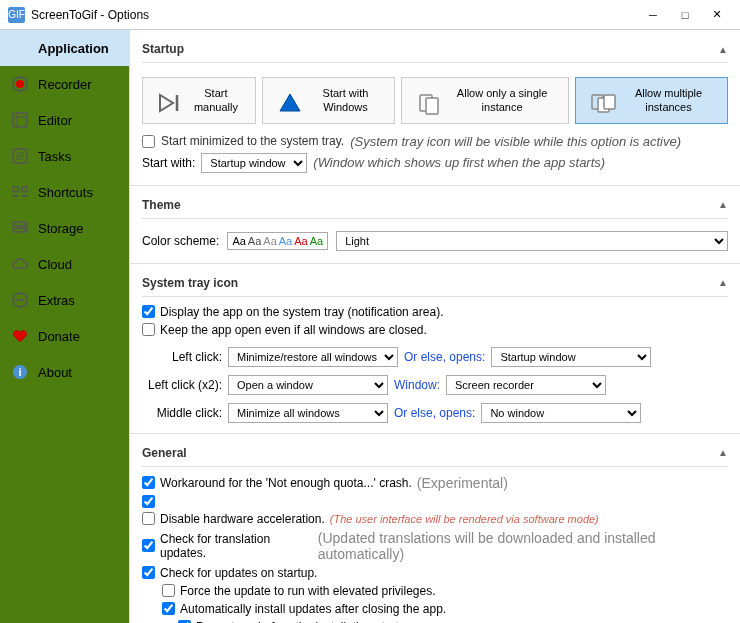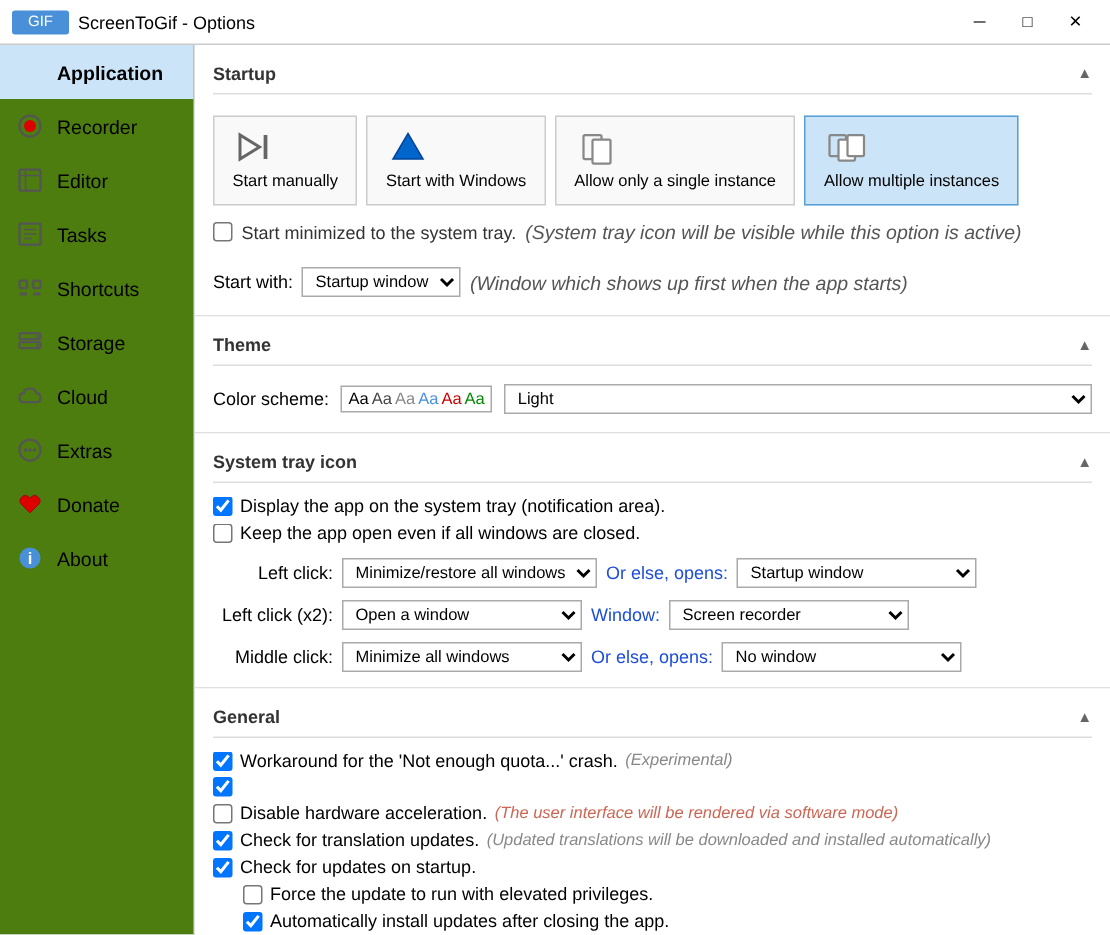--- a/index.html
+++ b/index.html
@@ -1,50 +1,50 @@
 <!DOCTYPE html>
 <html><head>
   <meta charset="utf-8">
   <style>
     * { box-sizing: border-box; margin: 0; padding: 0; }
     body { font-family: 'Segoe UI', sans-serif; font-size: 12px; background: #f0f0f0; color: #000; width: 740px; height: 623px; overflow: hidden; }
     .title-bar { background: #fff; border-bottom: 1px solid #ccc; height: 30px; display: flex; align-items: center; padding: 0 8px; font-size: 12px; }
-    .title-bar-icon { width: 38px; height: 16px; margin-right: 6px; background: #4a90d9; border-radius: 2px; display: flex; align-items: center; justify-content: center; }
+    .title-bar-icon { width: 17px; height: 16px; margin-right: 6px; background: #4a90d9; border-radius: 2px; display: flex; align-items: center; justify-content: center; }
     .title-bar-title { flex: 1; font-size: 12px; }
     .title-bar-buttons { display: flex; gap: 2px; }
     .title-btn { width: 30px; height: 20px; display: flex; align-items: center; justify-content: center; cursor: pointer; font-size: 11px; background: transparent; border: none; }
     .main { display: flex; height: 593px; }
     .sidebar { width: 130px; background: #4d7c0f; border-right: 1px solid #ddd; display: flex; flex-direction: column; }
     .sidebar-item { display: flex; align-items: center; padding: 8px 10px; cursor: pointer; gap: 8px; font-size: 13px; }
     .sidebar-item.active { background: #cce4f7; font-weight: 600; }
     .sidebar-icon { width: 20px; height: 20px; display: flex; align-items: center; justify-content: center; flex-shrink: 0; }
     .content { flex: 1; background: #f5f5f5; overflow-y: auto; display: flex; flex-direction: column; }
     .section { background: #fff; margin: 0; padding: 8px 12px; border-bottom: 1px solid #e0e0e0; }
     .section-header { display: flex; align-items: center; justify-content: space-between; font-size: 12px; font-weight: 600; color: #333; padding: 4px 0 6px 0; border-bottom: 1px solid #ddd; margin-bottom: 8px; }
     .section-header .chevron { font-size: 10px; color: #666; }
     .startup-buttons { display: flex; gap: 6px; padding: 6px 0; }
-    .startup-btn { display: flex; flex-direction: column; align-items: flex-start; justify-content: center; padding: 8px 12px; border: 1px solid #ccc; background: #f9f9f9; cursor: pointer; min-width: 90px; gap: 4px; font-size: 11px; text-align: center; line-height: 1.3; }
+    .startup-btn { display: flex; flex-direction: row; align-items: flex-end; justify-content: center; padding: 8px 12px; border: 1px solid #ccc; background: #f9f9f9; cursor: pointer; min-width: 90px; gap: 4px; font-size: 11px; text-align: center; line-height: 1.3; }
     .startup-btn.active { background: #cce4f7; border-color: #5a9fd4; }
     .startup-btn .icon { width: 30px; height: 24px; display: flex; align-items: center; justify-content: center; }
-    .startup-options { display: flex; flex-direction: column; gap: 16px; padding: 4px 0; }
+    .startup-options { display: flex; flex-direction: column; gap: 4px; padding: 4px 0; }
     .option-row { display: flex; align-items: center; gap: 6px; font-size: 12px; }
     .option-row label { color: #333; }
     .option-row .hint { color: #555; font-style: italic; font-size: 13px; }
     .option-row select { font-size: 11px; padding: 2px 4px; border: 1px solid #aaa; background: #fff; }
     .theme-row { display: flex; align-items: center; gap: 8px; padding: 4px 0; }
     .color-scheme-preview { display: flex; gap: 2px; border: 1px solid #aaa; padding: 2px 4px; background: #fff; }
     .theme-select { font-size: 11px; padding: 2px 4px; border: 1px solid #aaa; background: #fff; flex: 1; }
     .tray-section { display: flex; flex-direction: column; gap: 4px; }
     .check-row { display: flex; align-items: center; gap: 5px; font-size: 12px; }
     .click-row { display: flex; align-items: center; gap: 6px; padding: 2px 0; font-size: 12px; }
     .click-row .label { width: 80px; text-align: right; }
     .click-row select { font-size: 11px; padding: 2px 4px; border: 1px solid #aaa; background: #fff; min-width: 160px; }
     .click-row .or { color: #1d4ed8; }
     .general-section { display: flex; flex-direction: column; gap: 4px; }
-    .check-row .hint { color: #888; font-style: italic; font-size: 11px; }
+    .check-row .hint { color: #888; font-size: 14px; }
     .check-row .hint-warn { color: #c65; font-style: italic; font-size: 11px; }
     .indent { padding-left: 20px; }
     .indent2 { padding-left: 36px; }
     input[type=checkbox] { width: 13px; height: 13px; cursor: pointer; }
   </style>
 </head>
 <body>
 
 <div class="title-bar">
   <div class="title-bar-icon" style="font-size:10px; color:#fff;">GIF</div>

